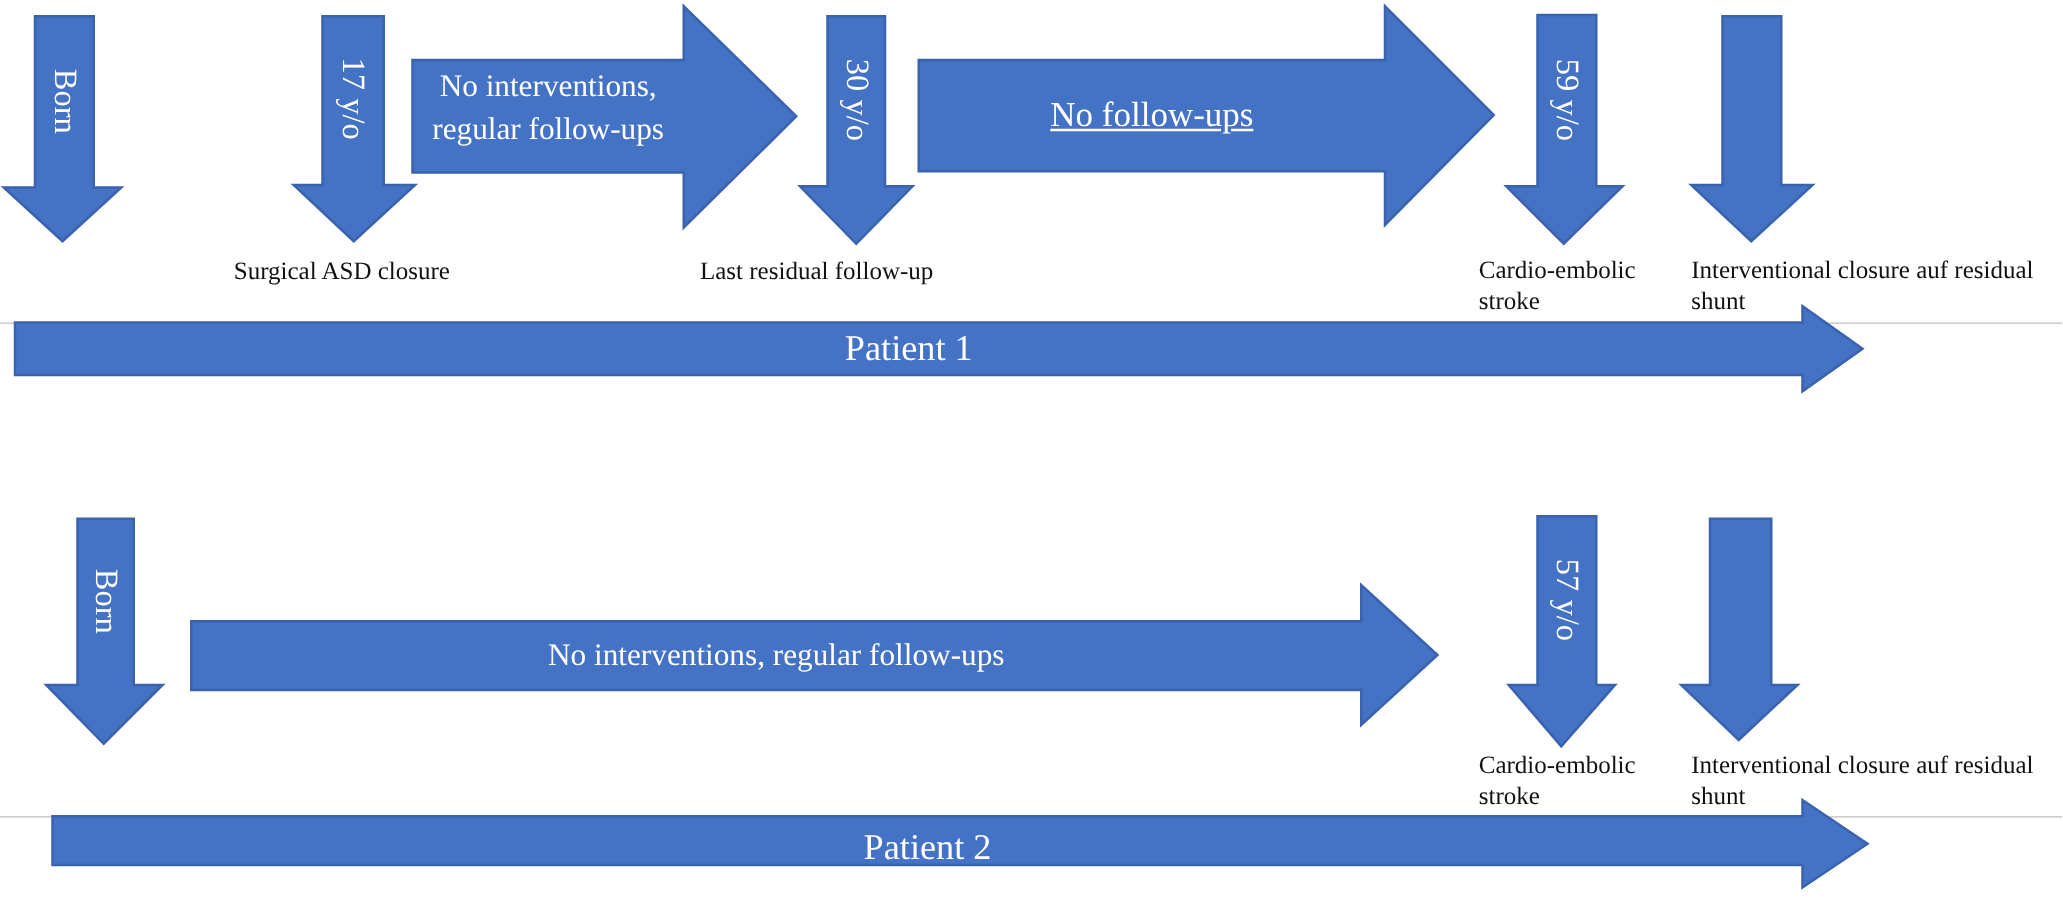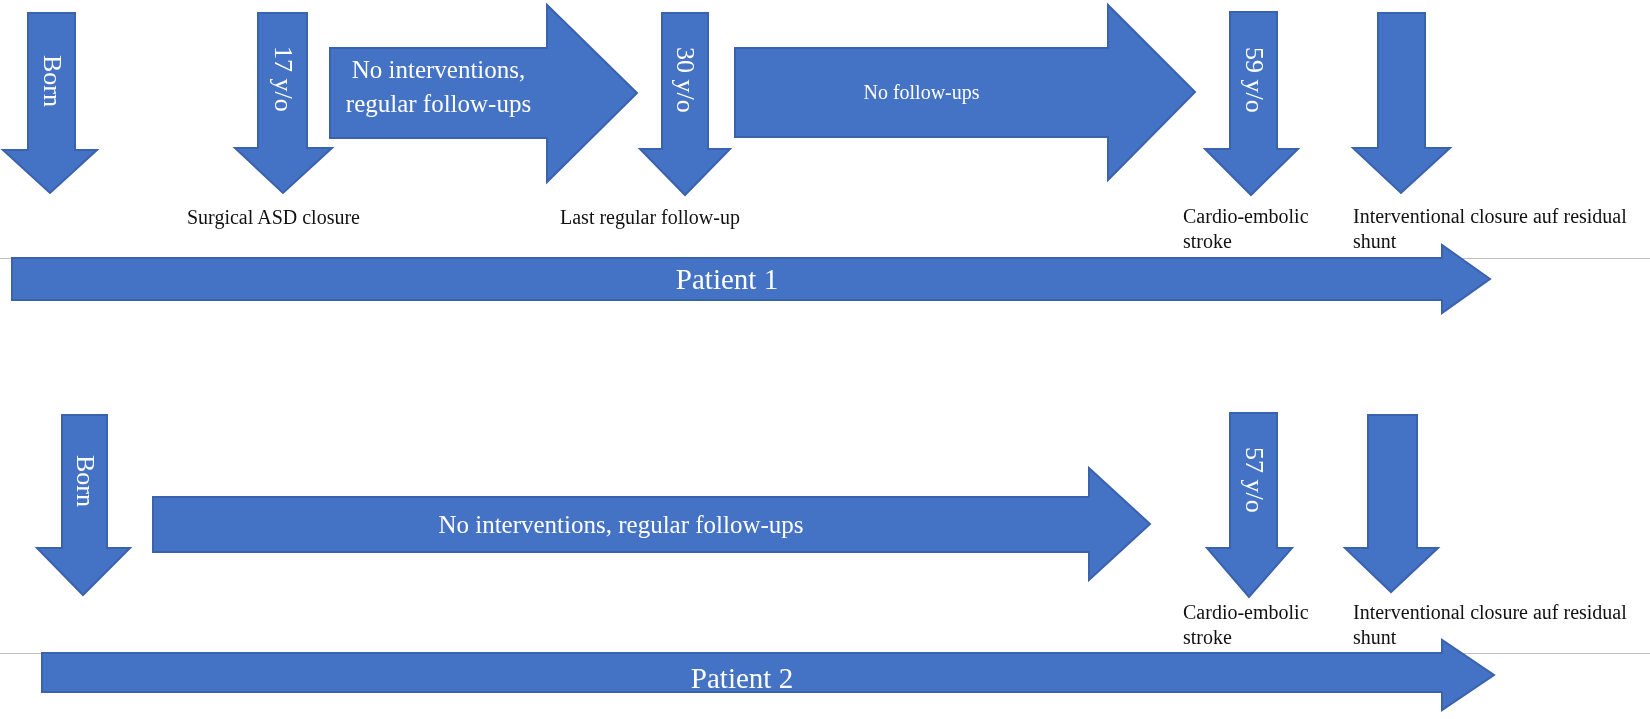--- a/index.html
+++ b/index.html
@@ -42,21 +42,21 @@
     z-index: 2;
     line-height: 1.25;
   }
   .vtext {
     writing-mode: vertical-rl;
     text-orientation: mixed;
     font-size: 26px;
     white-space: nowrap;
   }
   .h1t { font-size: 25px; line-height: 34px; white-space: pre-line; }
-  .h2t { font-size: 20px; }
+  .h2t { font-size: 28px; text-decoration: underline; }
   .h3t { font-size: 25px; }
   .ptext { font-size: 29px; }
   .blabel {
     position: absolute;
     color: var(--label-color);
     font-size: 20px;
     line-height: 25px;
     z-index: 2;
   }
   .z1 { z-index: 1; }
@@ -100,21 +100,21 @@
     <svg class="arr z1" style="left:1205px;top:12px" width="93" height="183" viewBox="0 0 93 183">
       <polygon points="25,0 72,0 72,137 93,137 46,183 0,137 25,137"></polygon>
     </svg>
     <div class="atext vtext" style="left:1230px;top:18px;width:47px;height:124px">59 y/o</div>
 
     <svg class="arr z1" style="left:1353px;top:13px" width="97" height="180" viewBox="0 0 97 180">
       <polygon points="25,0 72,0 72,135 97,135 48,180 0,135 25,135"></polygon>
     </svg>
 
     <div class="blabel" style="left:187px;top:205px;width:230px">Surgical ASD closure</div>
-    <div class="blabel" style="left:560px;top:205px;width:240px">Last regular follow-up</div>
+    <div class="blabel" style="left:560px;top:205px;width:240px">Last residual follow-up</div>
     <div class="blabel" style="left:1183px;top:204px;width:150px">Cardio-embolic stroke</div>
     <div class="blabel" style="left:1353px;top:204px;width:310px">Interventional closure auf residual shunt</div>
 
     <svg class="arr z1" style="left:12px;top:245px" width="1478" height="68" viewBox="0 0 1478 68">
       <polygon points="0,13 1430,13 1430,0 1478,34 1430,68 1430,55 0,55"></polygon>
     </svg>
     <div class="atext ptext" style="left:12px;top:258px;width:1430px;height:42px">Patient 1</div>
   </div>
 
   <div>

